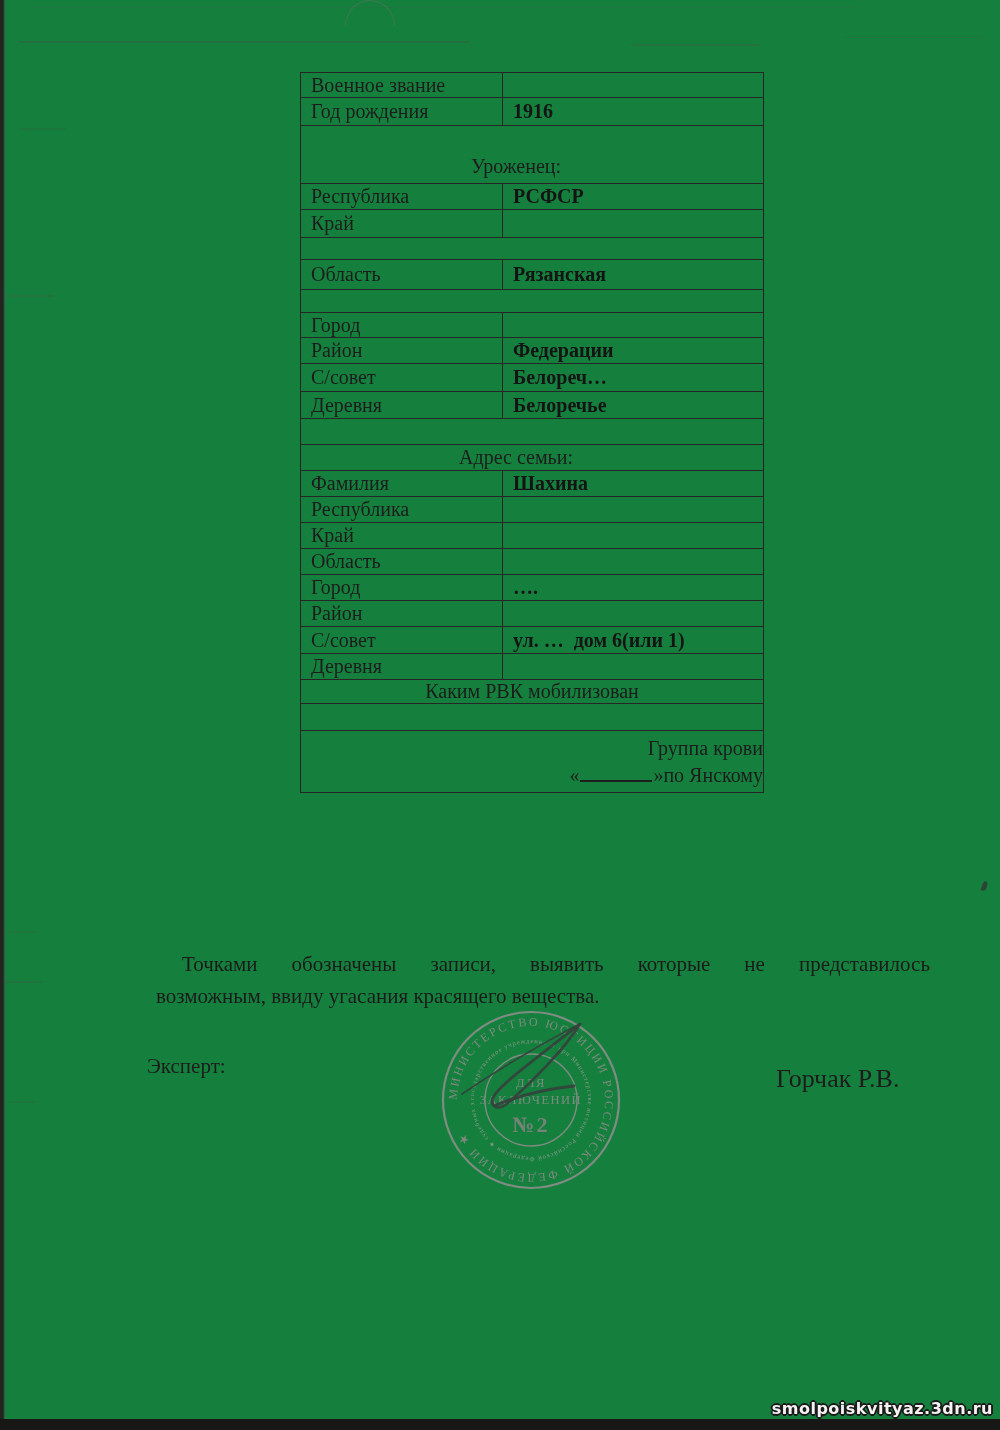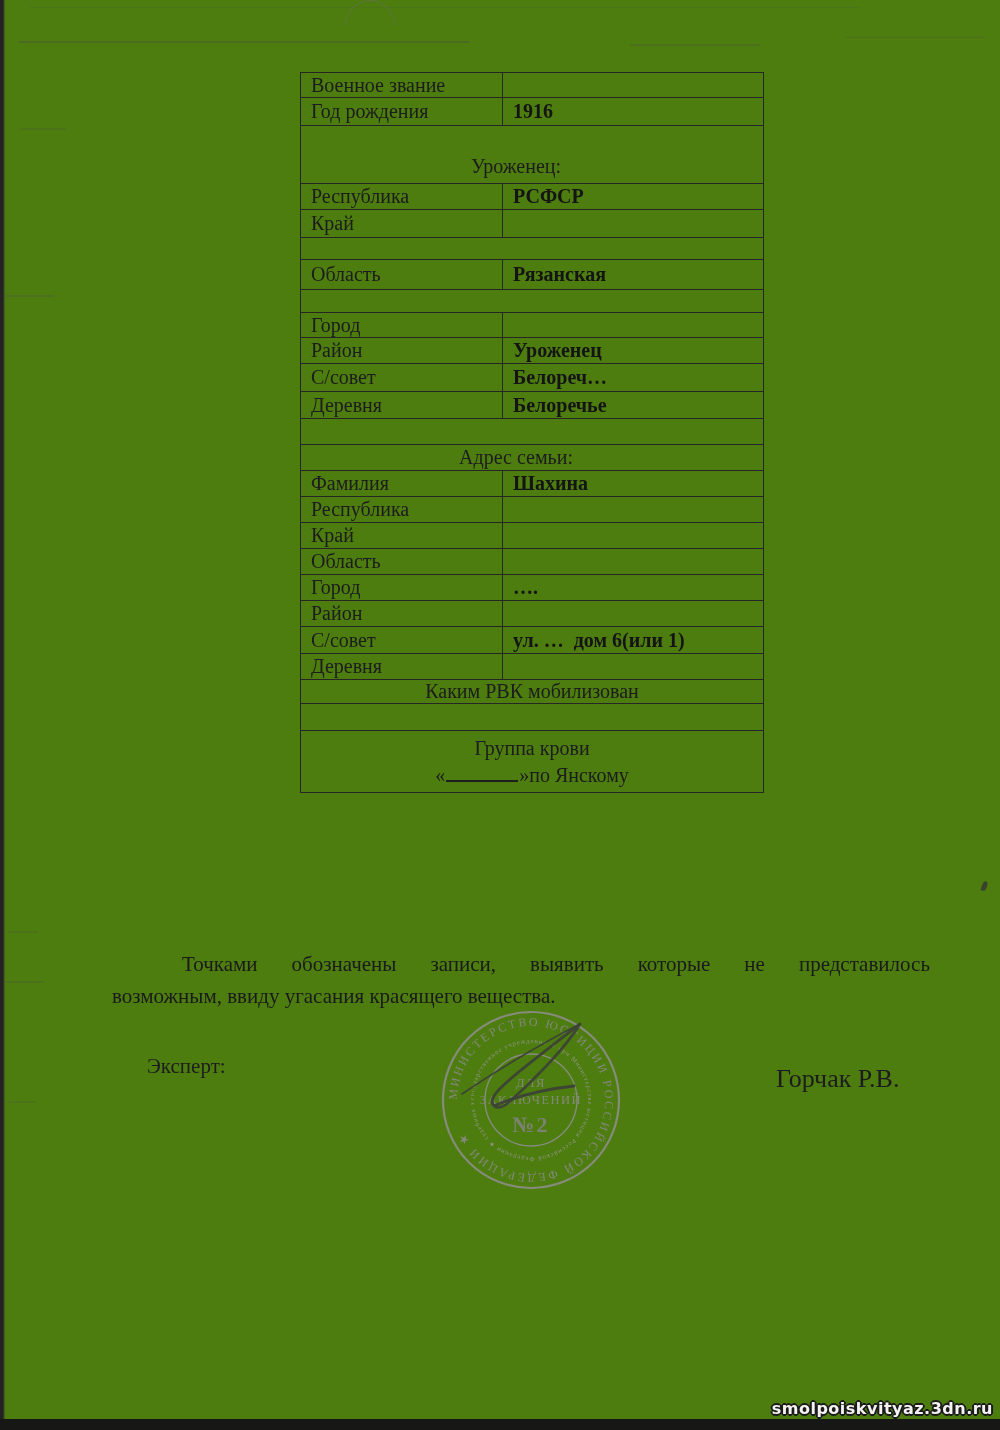--- a/index.html
+++ b/index.html
@@ -1,20 +1,20 @@
 <!DOCTYPE html>
 <html><head>
 <meta charset="utf-8">
 <style>
   html,body{margin:0;padding:0;}
   .page{
     position:relative;
     width:1000px;height:1430px;
     background:radial-gradient(120% 90% at 50% 25%, #edecе9 0%, #e8e6e3 55%, #e0deda 100%);
-    background-color:#4d7c0f;
+    background-color:#15803d;
     font-family:"Liberation Serif", serif;
     color:#1c1c1c;
     overflow:hidden;
   }
   
   .edge-left{position:absolute;left:0;top:0;width:5px;height:1430px;background:linear-gradient(to right,#232321 60%,rgba(90,90,88,.4));}
   .edge-bottom{position:absolute;left:0;bottom:0;width:1000px;height:11px;background:#171715;}
   
   .art{position:absolute;background:#4a4a48;border-radius:2px;}
   .arc{position:absolute;background:none;border:1.5px solid rgba(110,110,108,.45);border-bottom:none;border-radius:50% 50% 0 0 / 100% 100% 0 0;}
@@ -29,26 +29,26 @@
     font-size:20px;line-height:23px;
     vertical-align:middle;
     padding:0 4px 0 10px;
     overflow:hidden;white-space:nowrap;
   }
   .rec-table td.val{font-weight:bold;color:#141414;}
   .rec-table td.sec{text-align:center;padding:0;}
   .rec-table td.sec.shift{padding-right:32px;}
   .rec-table td.sec.tall{vertical-align:bottom;padding-bottom:5px;}
   .rec-table td.blood{padding:2px 0;}
-  .rec-table td.blood div{line-height:27px;}
+  .rec-table td.blood div{line-height:27px;text-align:right;}
   .blank{display:inline-block;width:72px;height:17px;border-bottom:2px solid #1e1e1e;margin:0 1px;vertical-align:baseline;}
   
   .note{position:absolute;left:112px;top:948px;width:818px;font-size:21px;line-height:32px;color:#1a1a1a;}
   .note .l1{text-align:justify;text-align-last:justify;text-indent:70px;}
-  .note .l2{text-align:left;}
+  .note .l2{text-align:left;margin-left:44px;}
   .expert{position:absolute;left:147px;top:1054px;font-size:21px;}
   .expert-name{position:absolute;left:776px;top:1064px;font-size:26px;}
   
   .stamp{position:absolute;left:426px;top:1008px;width:214px;height:192px;opacity:.88;}
   .stamp .ink circle{fill:none;stroke:#8e8e8c;}
   .stamp .ringtext{font-family:"Liberation Serif",serif;font-size:12px;letter-spacing:2.2px;fill:#8b8b89;}
   .stamp .ringtext.small{font-size:6.4px;letter-spacing:1px;fill:#9a9a97;}
   .stamp .ctr{font-family:"Liberation Serif",serif;font-size:12.5px;letter-spacing:1.5px;fill:#8b8b89;text-anchor:middle;}
   .stamp .ctr.num{font-size:22px;font-weight:bold;letter-spacing:2px;fill:#838381;}
   .stamp .sig path{fill:none;stroke:#3a3a3c;stroke-linecap:round;opacity:.92;}
@@ -115,21 +115,21 @@
         </tr>
         <tr style="height: 23px;">
           <td colspan="2"></td>
         </tr>
         <tr style="height: 25px;">
           <td class="lbl">Город</td>
           <td class="val"></td>
         </tr>
         <tr style="height: 26px;">
           <td class="lbl">Район</td>
-          <td class="val">Уроженец</td>
+          <td class="val">Федерации</td>
         </tr>
         <tr style="height: 28px;">
           <td class="lbl">С/совет</td>
           <td class="val">Белореч…</td>
         </tr>
         <tr style="height: 27px;">
           <td class="lbl">Деревня</td>
           <td class="val">Белоречье</td>
         </tr>
         <tr style="height: 26px;">

